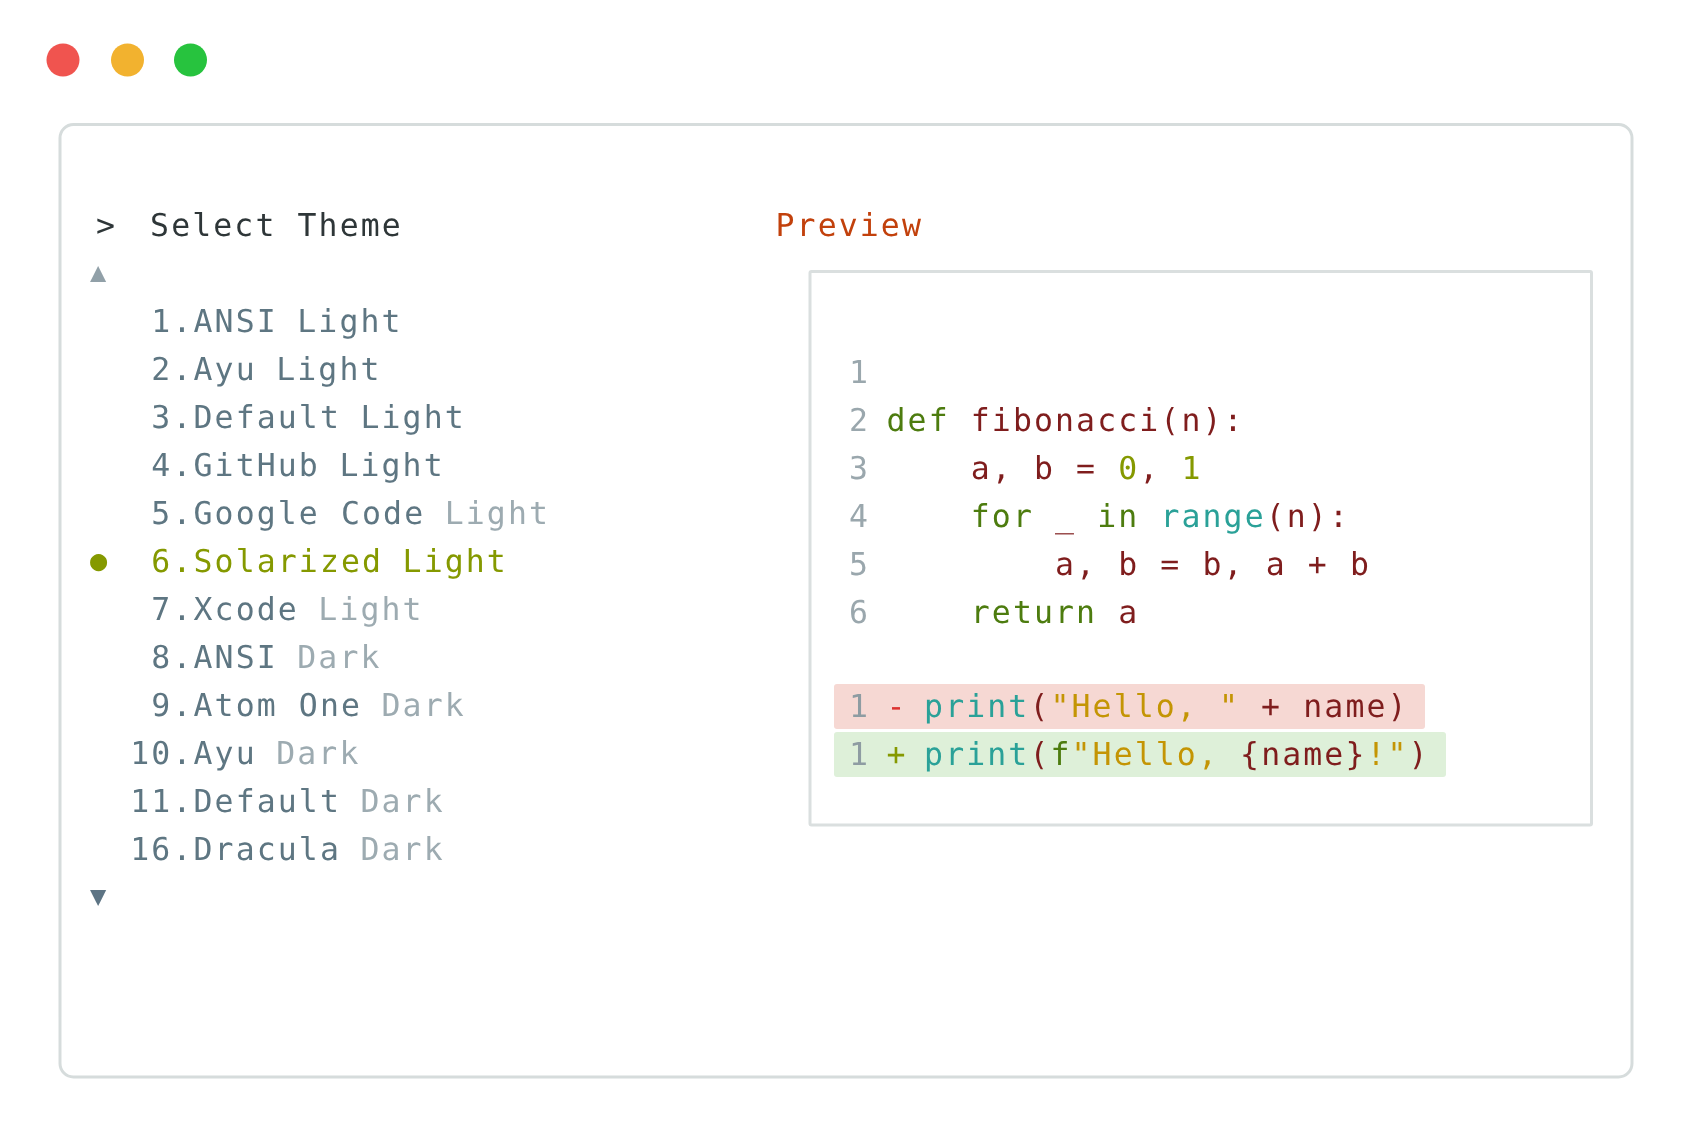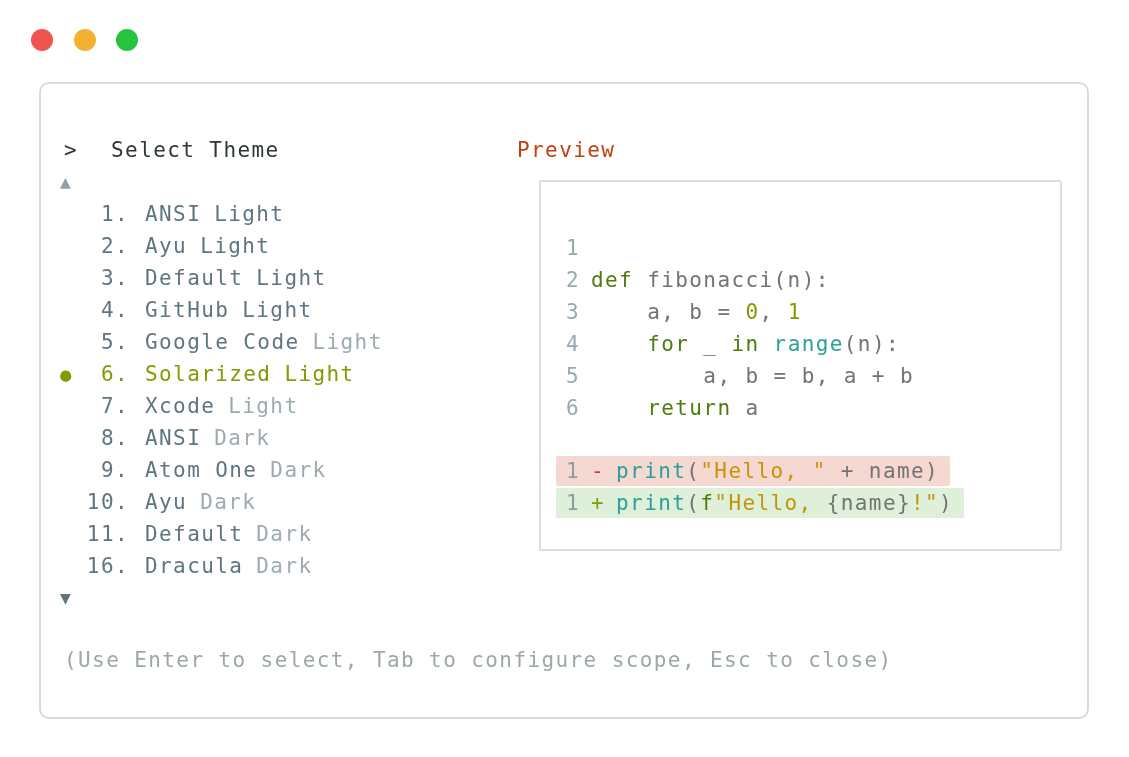--- a/index.html
+++ b/index.html
@@ -15,45 +15,45 @@
   .light.green  { left:116px; background:#27c33e; }
 
   .panel {
     position:absolute; left:39px; top:82px; width:1050px; height:637px;
     border:2px solid #d6dcdc; border-radius:10px; background:#ffffff;
   }
   .row { position:absolute; height:32px; line-height:32px; white-space:pre; }
 
   .header-row { left:23px; top:50px; display:flex; color:#2e3638; }
   .header-row .prompt { color:#2e3638; }
-  .header-row .title  { margin-left:33px; }
+  .header-row .title  { margin-left:22px; }
 
   .arrow { left:19px; font-size:18px; letter-spacing:0; }
   .arrow-up   { top:82px;  color:#91a0a8; }
   .arrow-down { top:498px; color:#5d7484; }
 
   .lrow { left:19px; display:flex; color:#5e7682; }
   .lrow .bul  { width:15px; color:#859900; letter-spacing:0; font-size:19px; }
   .lrow .num  { width:54px; text-align:right; }
-  .lrow .name { margin-left:16px; }
+  .lrow .name { margin-left:0; }
   .lrow .var  { margin-left:13px; }
   .lrow.dimv .var { color:#9dabb1; }
   .lrow.sel .num, .lrow.sel .name, .lrow.sel .var { color:#859900; }
 
   .preview-title { left:476px; top:50px; color:#c2410c; }
   .preview-box {
     position:absolute; left:498px; top:96px; width:523px; height:371px;
     border:2px solid #dadfdf; border-radius:2px; background:#ffffff;
   }
   .crow { position:absolute; left:24px; height:32px; line-height:32px; white-space:pre; display:flex; }
   .cno  { width:15px; text-align:right; color:#9aa7ad; }
   .ctext{ margin-left:11px; white-space:pre; }
 
   .tok-comment { color:#8e9ca2; }
-  .tok-plain   { color:#737373; }
+  .tok-plain   { color:#7f1d1d; }
   .tok-kw      { color:#4d7c0f; }
   .tok-fn      { color:#2aa198; }
   .tok-num     { color:#859900; }
   .tok-str     { color:#c49504; }
 
   .dline { display:inline-flex; align-items:center; height:30px; margin-left:-9px;
            padding:0 11px 0 9px; border-radius:2px; }
   .dline.removed { background:#f6d8d3; }
   .dline.added   { background:#def0d9; }
   .dline .cno  { color:#8e9ca2; }
@@ -190,15 +190,14 @@
     </div>
     <div class="crow" style="top:306px">
       <span class="dline added">
         <span class="cno">1</span>
         <span class="sign plus">+</span>
         <span class="ctext" style="margin-left:0"><span class="tok-fn">print</span><span class="tok-plain">(</span><span class="tok-kw">f</span><span class="tok-str">"Hello, </span><span class="tok-plain">{name}</span><span class="tok-str">!"</span><span class="tok-plain">)</span></span>
       </span>
     </div>
   </div>
 
-  <div class="row hint-row">(Use Enter to select, Tab to configure scope, Esc to close)</div>
 
 </div>
 
 </body></html>

